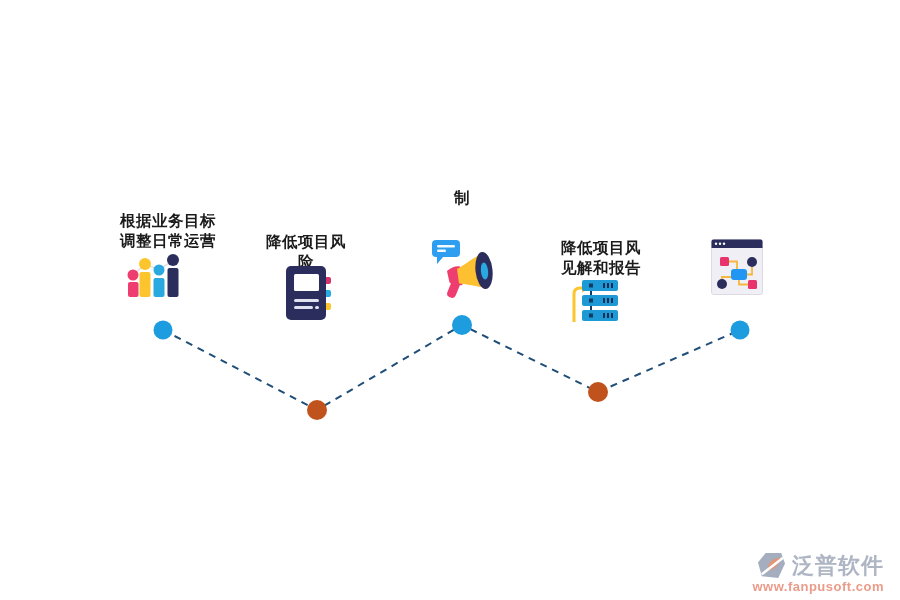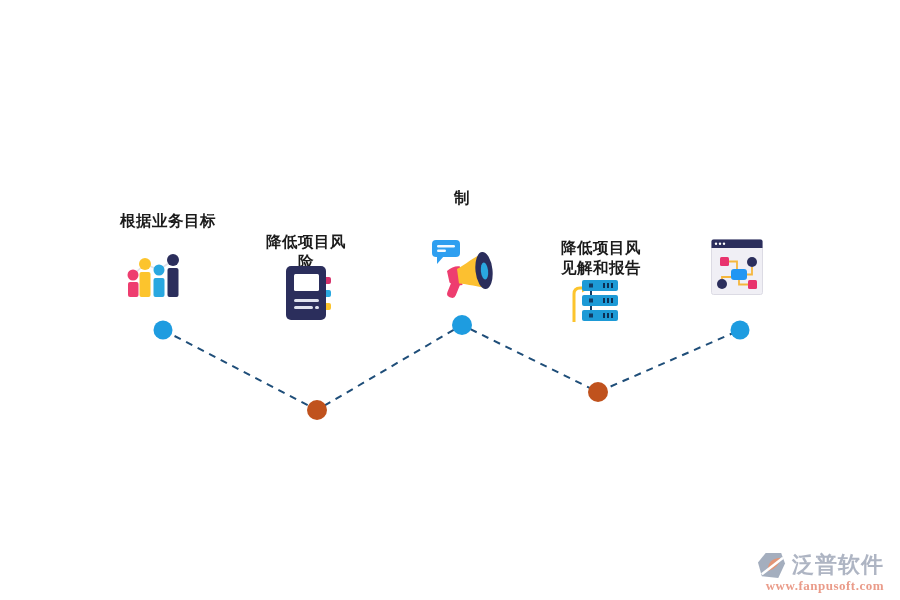--- a/index.html
+++ b/index.html
@@ -26,32 +26,32 @@
   #connector-layer{position:absolute;left:0;top:0;}
   #watermark{
     position:absolute;
     right:16px;
     bottom:6px;
     text-align:right;
     opacity:0.9;
   }
   #watermark .brand-row{
     display:flex;
-    align-items:flex-end;
+    align-items:flex-start;
     justify-content:flex-end;
     gap:6px;
   }
   #watermark .brand-name{
     font-size:22px;
     font-weight:700;
     color:#a6adbd;
     letter-spacing:1px;
   }
   #watermark .brand-url{
-    font-family:Liberation Serif, serif;
+    font-family:Liberation Sans, sans-serif;
     font-size:13px;
     font-weight:700;
     color:#e8917d;
     letter-spacing:0.5px;
     margin-top:-2px;
   }
 </style>
 </head>
 <body>
 
@@ -61,20 +61,21 @@
     <polyline points="163,330 317,410 462,325 598,392 740,330" fill="none" stroke="#1f4e79" stroke-width="2" stroke-dasharray="7,6"></polyline>
     <circle cx="163" cy="330" r="9.5" fill="#1e9ce0"></circle>
     <circle cx="317" cy="410" r="10" fill="#c0521d"></circle>
     <circle cx="462" cy="325" r="10" fill="#1e9ce0"></circle>
     <circle cx="598" cy="392" r="10" fill="#c0521d"></circle>
     <circle cx="740" cy="330" r="9.5" fill="#1e9ce0"></circle>
   </svg>
 
   <div class="label" style="left:168px;top:190px;margin-top:21px;">
     <span>根据业务目标</span>
+    <span>调整日常运营</span>
   </div>
   <svg class="icon" style="left:126px;top:251px;" width="58" height="48" viewBox="0 0 58 48">
     <path d="M7,24 L19,13 L33,19 L47,9" fill="none" stroke="#dfe3ea" stroke-width="1.6"></path>
     <circle cx="7" cy="24" r="5.5" fill="#ee3d6f"></circle>
     <rect x="2" y="31" width="10.5" height="15" rx="2" fill="#ee3d6f"></rect>
     <circle cx="19" cy="13" r="6" fill="#fcc42d"></circle>
     <rect x="13.5" y="21" width="11" height="25" rx="2" fill="#fcc42d"></rect>
     <circle cx="33" cy="19" r="5.5" fill="#2aa8e0"></circle>
     <rect x="27.5" y="27" width="11" height="19" rx="2" fill="#2aa8e0"></rect>
     <circle cx="47" cy="9" r="6" fill="#2b2e5c"></circle>

